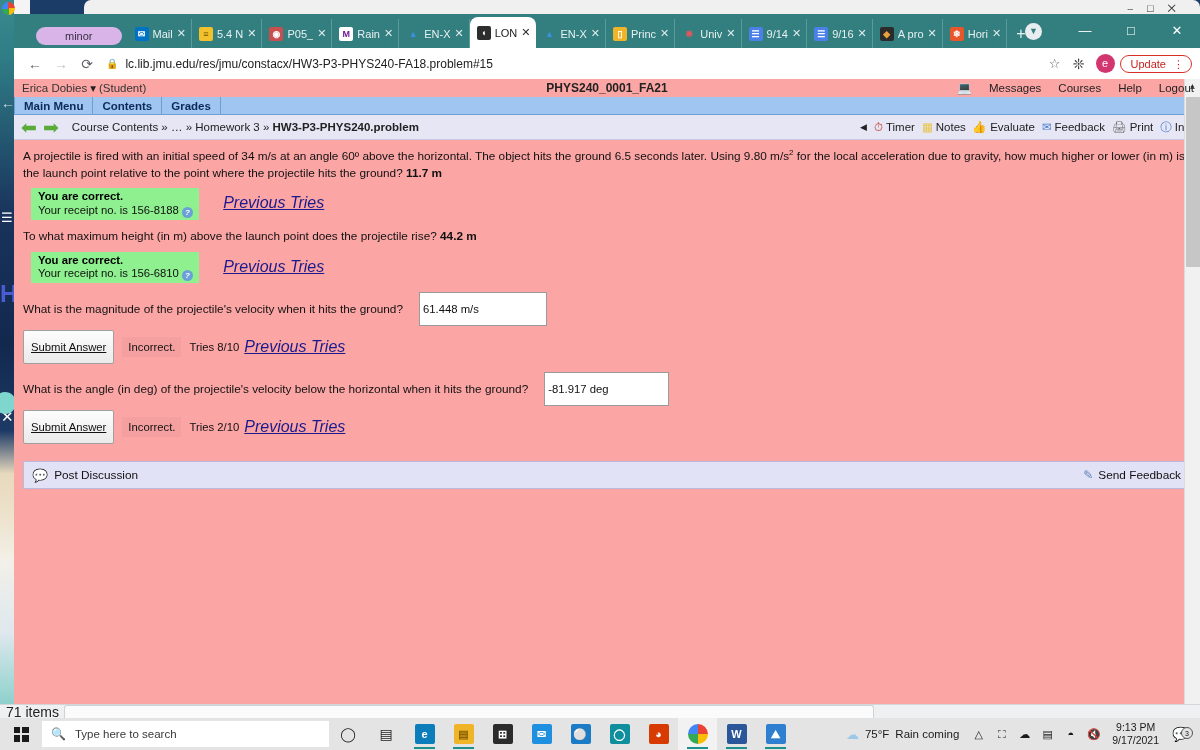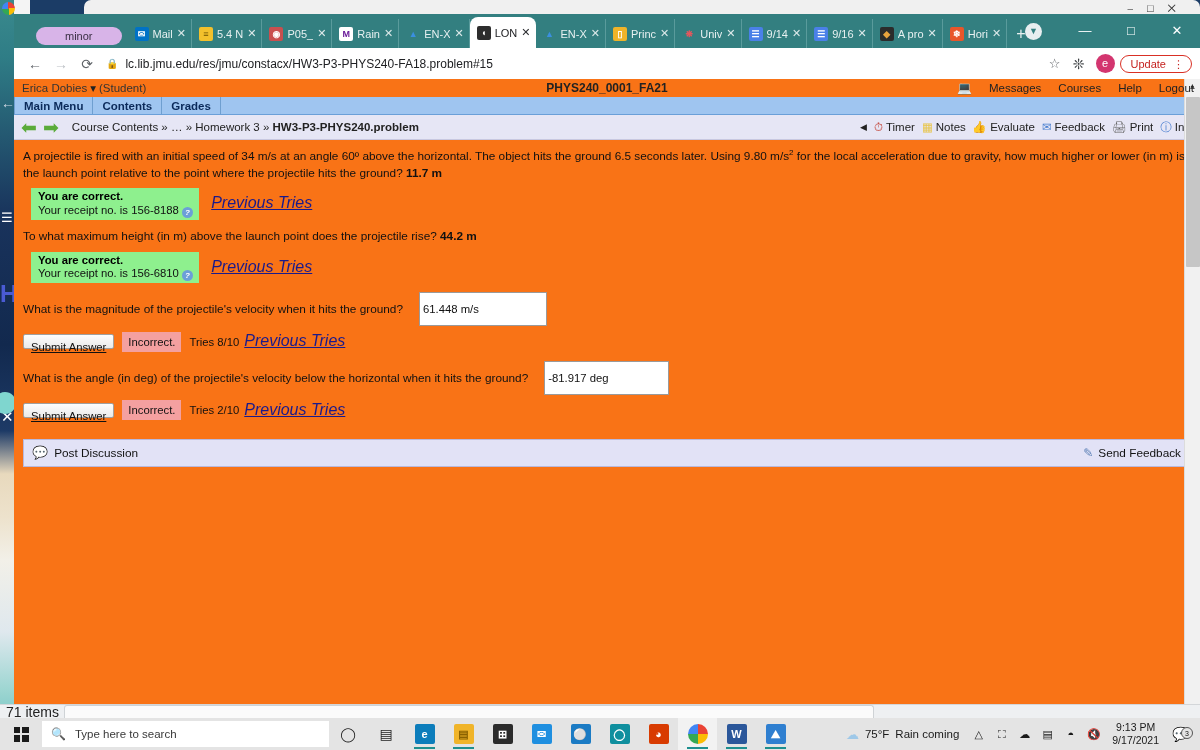--- a/index.html
+++ b/index.html
@@ -71,21 +71,21 @@
   .lock { font-size: 10px; color: #5f6368; margin-right: 7px; }
   .omni-text { font-size: 12px; color: #202124; }
   .ext-ico { width: 24px; text-align: center; color: #5f6368; font-size: 13px; }
   .avatar-c { width: 19px; height: 19px; border-radius: 50%; background: #d3356f; color: #fff;
               font-size: 11px; text-align: center; line-height: 19px; margin: 0 5px; }
   .update-pill { border: 1px solid #d93025; border-radius: 11px; color: #c5221f; font-size: 11px;
                  padding: 2px 7px 2px 10px; display: flex; align-items: center; gap: 7px; }
   .kebab { color: #c5221f; font-size: 11px; letter-spacing: 0; line-height: 4px; }
 
   
-  .page { position: relative; height: 639px; background: #f97316; overflow: hidden; }
+  .page { position: relative; height: 639px; background: #fca5a5; overflow: hidden; }
 
   .lonrow {
     display: flex; align-items: center; height: 18px; padding: 0 6px 0 8px; font-size: 11.5px; color: #222;
   }
   .lonrow .title { position: absolute; left: 0; right: 0; text-align: center; font-weight: bold; font-size: 12px; }
   .lonrow .right { margin-left: auto; display: flex; align-items: center; gap: 10px; z-index:2; }
   .lonrow .right a { color: #222; text-decoration: none; padding-left: 7px; }
 
   .menubar { height: 18px; background: #9fc5f0; display: flex; align-items: stretch; border-bottom: 1px solid #6a9fd8; }
   .menubar .mi { padding: 0 9px; font-size: 11.5px; font-weight: bold; color: #0b2a5a;
@@ -98,40 +98,40 @@
   .crumb { margin-left: 10px; }
   .crumb b { font-weight: bold; }
   .crumbbar .tools { margin-left: auto; display: flex; align-items: center; gap: 7px; font-size: 11.5px; }
   .crumbbar .tools span.ti { display: flex; align-items: center; gap: 3px; }
 
   .content { padding: 7px 14px 0 9px; font-size: 11.8px; color: #111; line-height: 1.42; }
   .qtext b { font-weight: bold; }
   sup { font-size: 8px; vertical-align: super; }
 
   .correct-box {
-    display: inline-block; background: #8ef08e; padding: 2px 6px 2px 7px; margin: 3px 0 2px 8px;
+    display: inline-block; background: #8ef08e; padding: 2px 6px 2px 7px; margin: 3px 12px 2px 8px;
     font-size: 11.3px; line-height: 1.2; vertical-align: middle;
   }
   .correct-box .cb1 { font-weight: bold; color: #000; }
   .correct-box .cb2 { color: #111; }
   .hlp { display: inline-block; width: 11px; height: 11px; border-radius: 50%;
          background: #6b9fd8; color: #fff; font-size: 8px; text-align: center; line-height: 11px;
          font-style: italic; font-weight: bold; margin-left: 3px; vertical-align: -1px; }
   .ptries { color: #1a1a8c; text-decoration: underline; font-size: 16px; margin-left: 9px; vertical-align: middle; font-style: italic; }
 
   .ansrow { margin-top: 4px; display: flex; align-items: center; gap: 12px; }
   input.ansfield {
     font-family: "Liberation Sans", sans-serif; font-size: 11.3px; color: #111;
     border: 1px solid #9a9a9a; height: 34px; padding: 0 3px; background: #fff; margin-left: 4px;
   }
   .subrow { display: flex; align-items: center; gap: 8px; margin-top: 4px; font-size: 11.3px; }
   button.submitbtn {
     font-family: "Liberation Sans", sans-serif; font-size: 11.3px; color: #111;
     background: linear-gradient(#fdfdfd,#eaeaea); border: 1px solid #a0a0a0; border-radius: 2px;
-    padding: 6px 7px; height: 15px; text-decoration: underline;
+    padding: 6px 7px; height: 34px; text-decoration: underline;
   }
   .incorrect { background: #f4a0a0; color: #111; padding: 2px 6px; font-size: 11.3px; }
   .tries { font-size: 11.3px; color: #111; }
 
   .discussbar {
     margin: 17px 10px 0 9px; height: 28px; background: #e2e2f6; border: 1px solid #b9b9dd;
     display: flex; align-items: center; padding: 0 8px; font-size: 11.8px; color: #111;
   }
   .discussbar .left { display: flex; align-items: center; gap: 6px; }
   .discussbar .right { margin-left: auto; display: flex; align-items: center; gap: 5px; }

